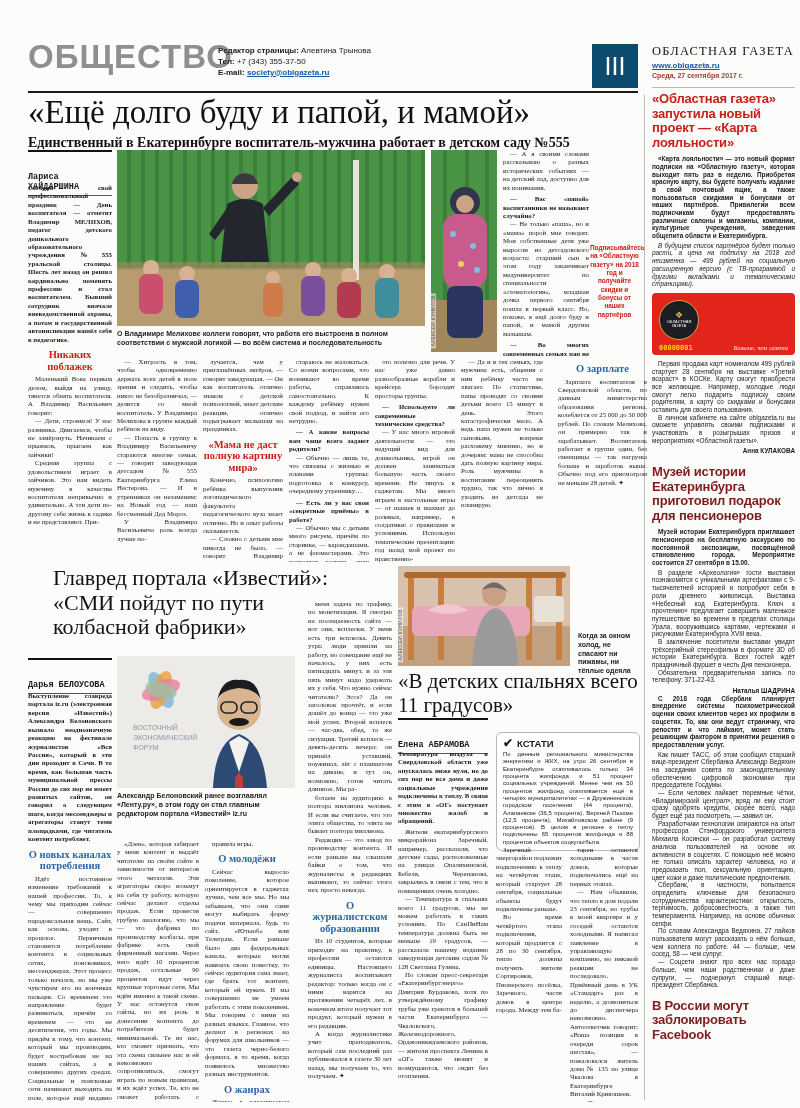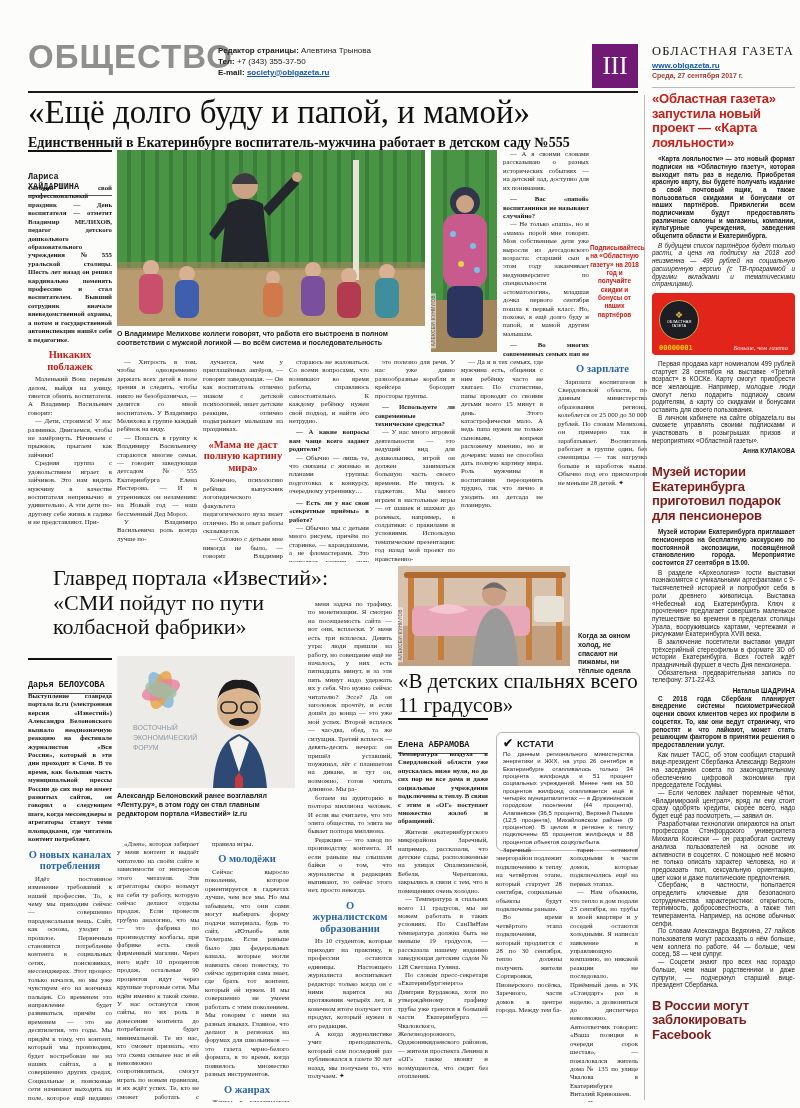--- a/index.html
+++ b/index.html
@@ -4,21 +4,21 @@
 <style>
   html,body{margin:0;padding:0;background:#e8e8e4;}
   .page{position:relative;width:800px;height:1108px;background:#fcfcfa;margin:0 auto;overflow:hidden;
         font-family:"Liberation Sans",sans-serif;color:#1a1a1a;}
   .abs{position:absolute;}
   
   .section-title{font-size:33px;font-weight:bold;color:#8f8f8f;letter-spacing:1px;font-family:"Liberation Sans",sans-serif;}
   .editor-block{font-size:8px;line-height:1.35;color:#222;}
   .editor-block b{font-weight:bold;}
   .lnk{color:#1558a7;text-decoration:underline;font-weight:bold;cursor:pointer;}
-  .pagebox{background:#701a75;color:#fff;font-family:Liberation Serif, serif;font-size:25px;
+  .pagebox{background:#0c4a6e;color:#fff;font-family:Liberation Sans, sans-serif;font-size:25px;
            display:flex;align-items:center;justify-content:center;}
   .masthead{font-family:"Liberation Serif",serif;font-size:12.5px;letter-spacing:1.2px;color:#111;}
   .mh-site{font-size:8px;margin-top:2px;}
   .mh-date{font-size:7px;font-weight:bold;color:#9c3a30;margin-top:2px;font-family:"Liberation Sans",sans-serif;}
   .rule{background:#1a1a1a;}
   .grule{background:#bbb;}
   
   .h1{font-family:"Liberation Serif",serif;font-size:33px;line-height:1.02;color:#111;}
   .deck{font-family:"Liberation Serif",serif;font-size:14px;font-weight:bold;color:#111;}
   .h2{font-family:"Liberation Serif",serif;font-size:22px;line-height:1.12;color:#111;margin-left:25px;}

